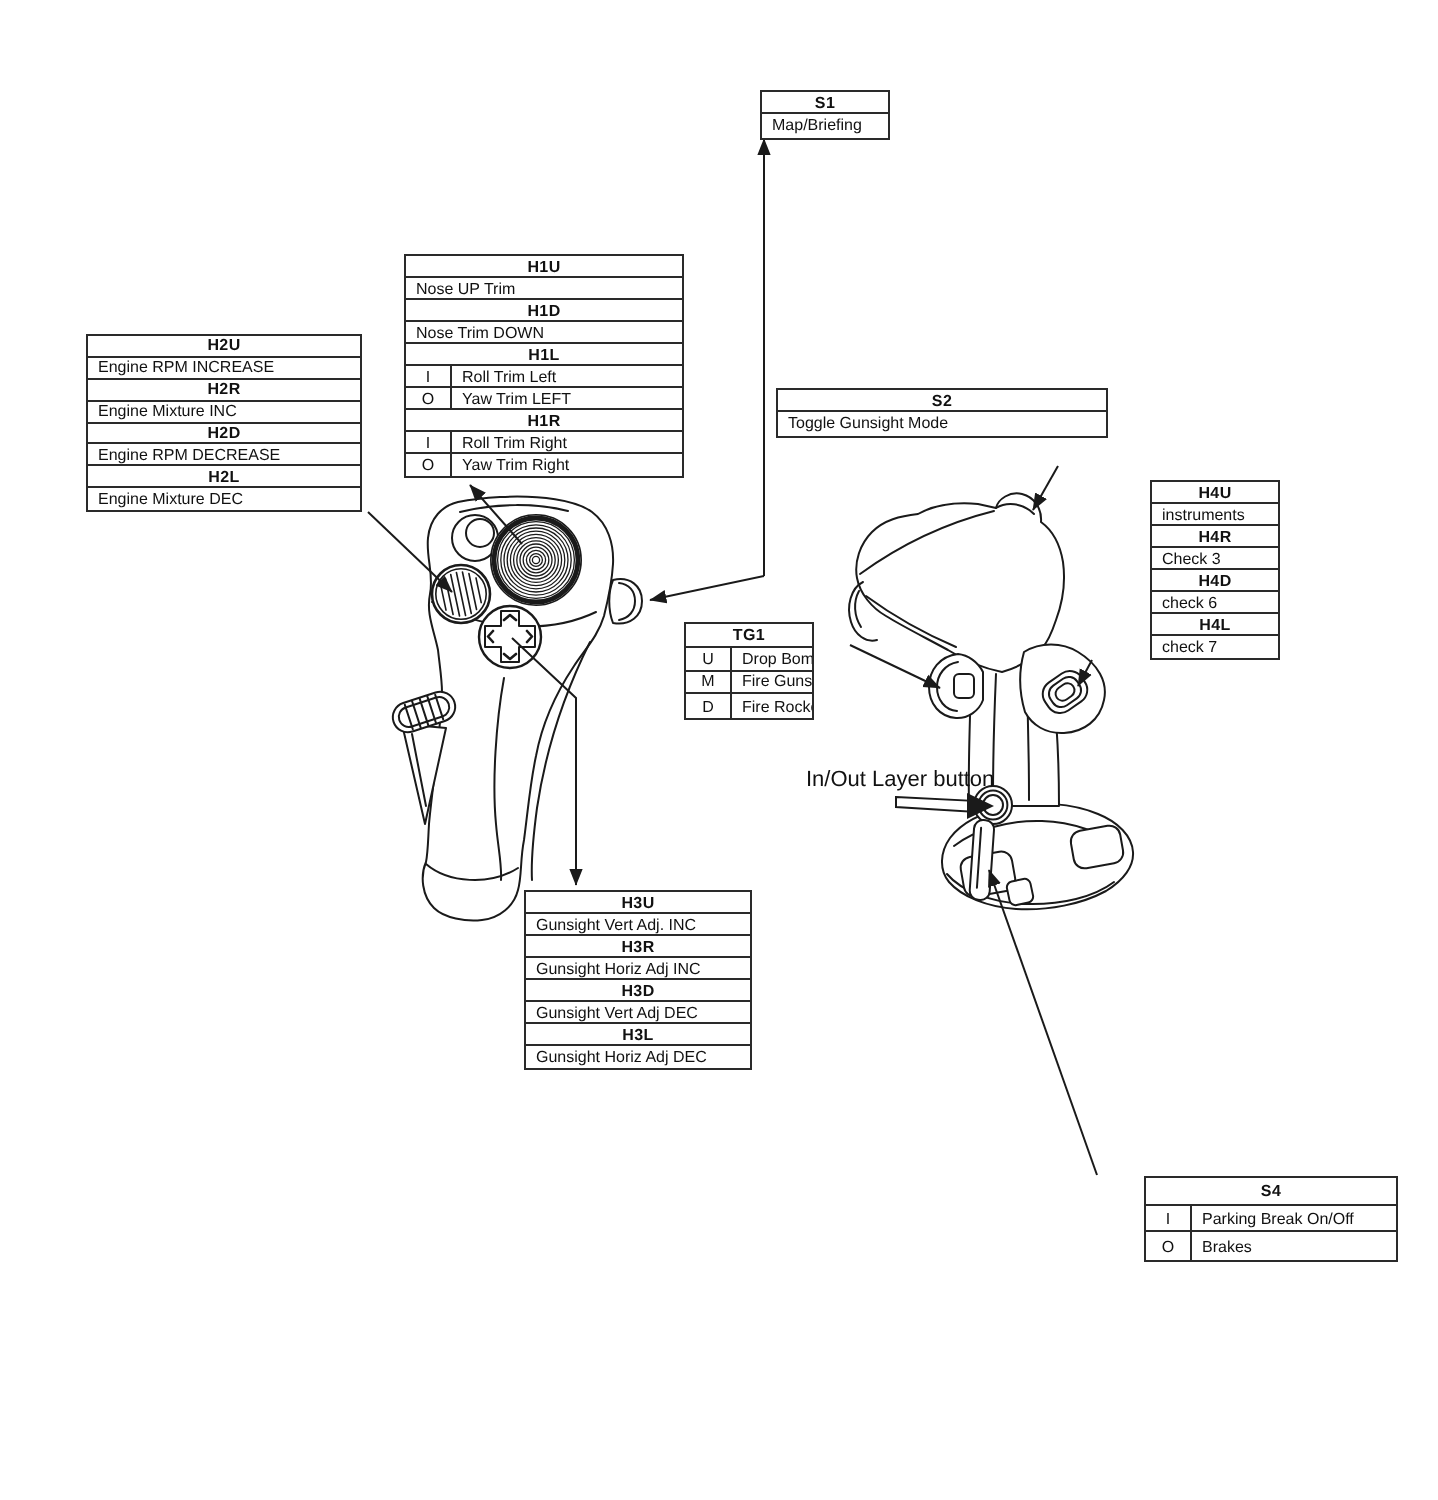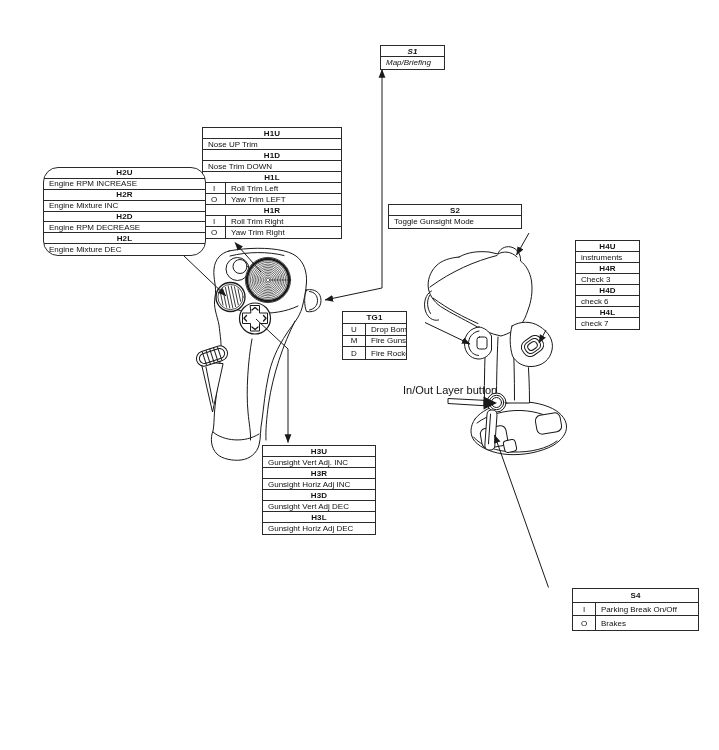--- a/index.html
+++ b/index.html
@@ -179,21 +179,21 @@
       <path d="M256,319 L288,349 L288,442.5" marker-end="url(#ah)"></path>
       <path d="M529,233 L516.5,255" marker-end="url(#ah)"></path>
       <path d="M546,330 L539,343" marker-end="url(#ah)"></path>
       <path d="M425,322.5 L470,344" marker-end="url(#ah)"></path>
       <path d="M548.5,587.5 L494.5,435" marker-end="url(#ah)"></path>
       <path d="M448,398.5 L484,400.3 L484,405.7 L448,403.5 Z" fill="#fff"></path>
       <path d="M483.5,396.5 L497,403 L483.5,409.5 Z" fill="#1a1a1a" stroke="none"></path>
     </g>
   </svg>
 
-  <div class="tbl" style="left:380px; top:45px;  width:65px;font-style:italic;  --rh:11.3px;">
+  <div class="tbl" style="left:380px; top:45px;  width:65px;  --rh:11.3px;">
       <div class="tr th">S1</div>
       <div class="tr td">
         <span class="vc">Map/Briefing</span>
       </div>
     </div>
   <div class="tbl" style="left:202px; top:127px; width:140px; --rh:11px;">
       <div class="tr th">H1U</div>
       <div class="tr td">
         <span class="vc">Nose UP Trim</span>
       </div>
@@ -213,39 +213,39 @@
       <div class="tr th">H1R</div>
       <div class="tr td">
         <span class="kc">I</span>
         <span class="vc">Roll Trim Right</span>
       </div>
       <div class="tr td">
         <span class="kc">O</span>
         <span class="vc">Yaw Trim Right</span>
       </div>
     </div>
-  <div class="tbl" style="left:43px;  top:167px; width:163px;border-radius:15px; --rh:10.9px;">
+  <div class="tbl" style="left:43px;  top:167px; width:138px; --rh:10.9px;">
       <div class="tr th">H2U</div>
       <div class="tr td">
         <span class="vc">Engine RPM INCREASE</span>
       </div>
       <div class="tr th">H2R</div>
       <div class="tr td">
         <span class="vc">Engine Mixture INC</span>
       </div>
       <div class="tr th">H2D</div>
       <div class="tr td">
         <span class="vc">Engine RPM DECREASE</span>
       </div>
       <div class="tr th">H2L</div>
       <div class="tr td">
         <span class="vc">Engine Mixture DEC</span>
       </div>
     </div>
-  <div class="tbl" style="left:388px; top:204px; width:134px; --rh:11.3px;">
+  <div class="tbl" style="left:388px; top:194px; width:166px; --rh:11.3px;">
       <div class="tr th">S2</div>
       <div class="tr td">
         <span class="vc">Toggle Gunsight Mode</span>
       </div>
     </div>
   <div class="tbl" style="left:547px; top:240px; width:65px;margin-left:28px;  --rh:11px;">
       <div class="tr th">H4U</div>
       <div class="tr td">
         <span class="vc">instruments</span>
       </div>

